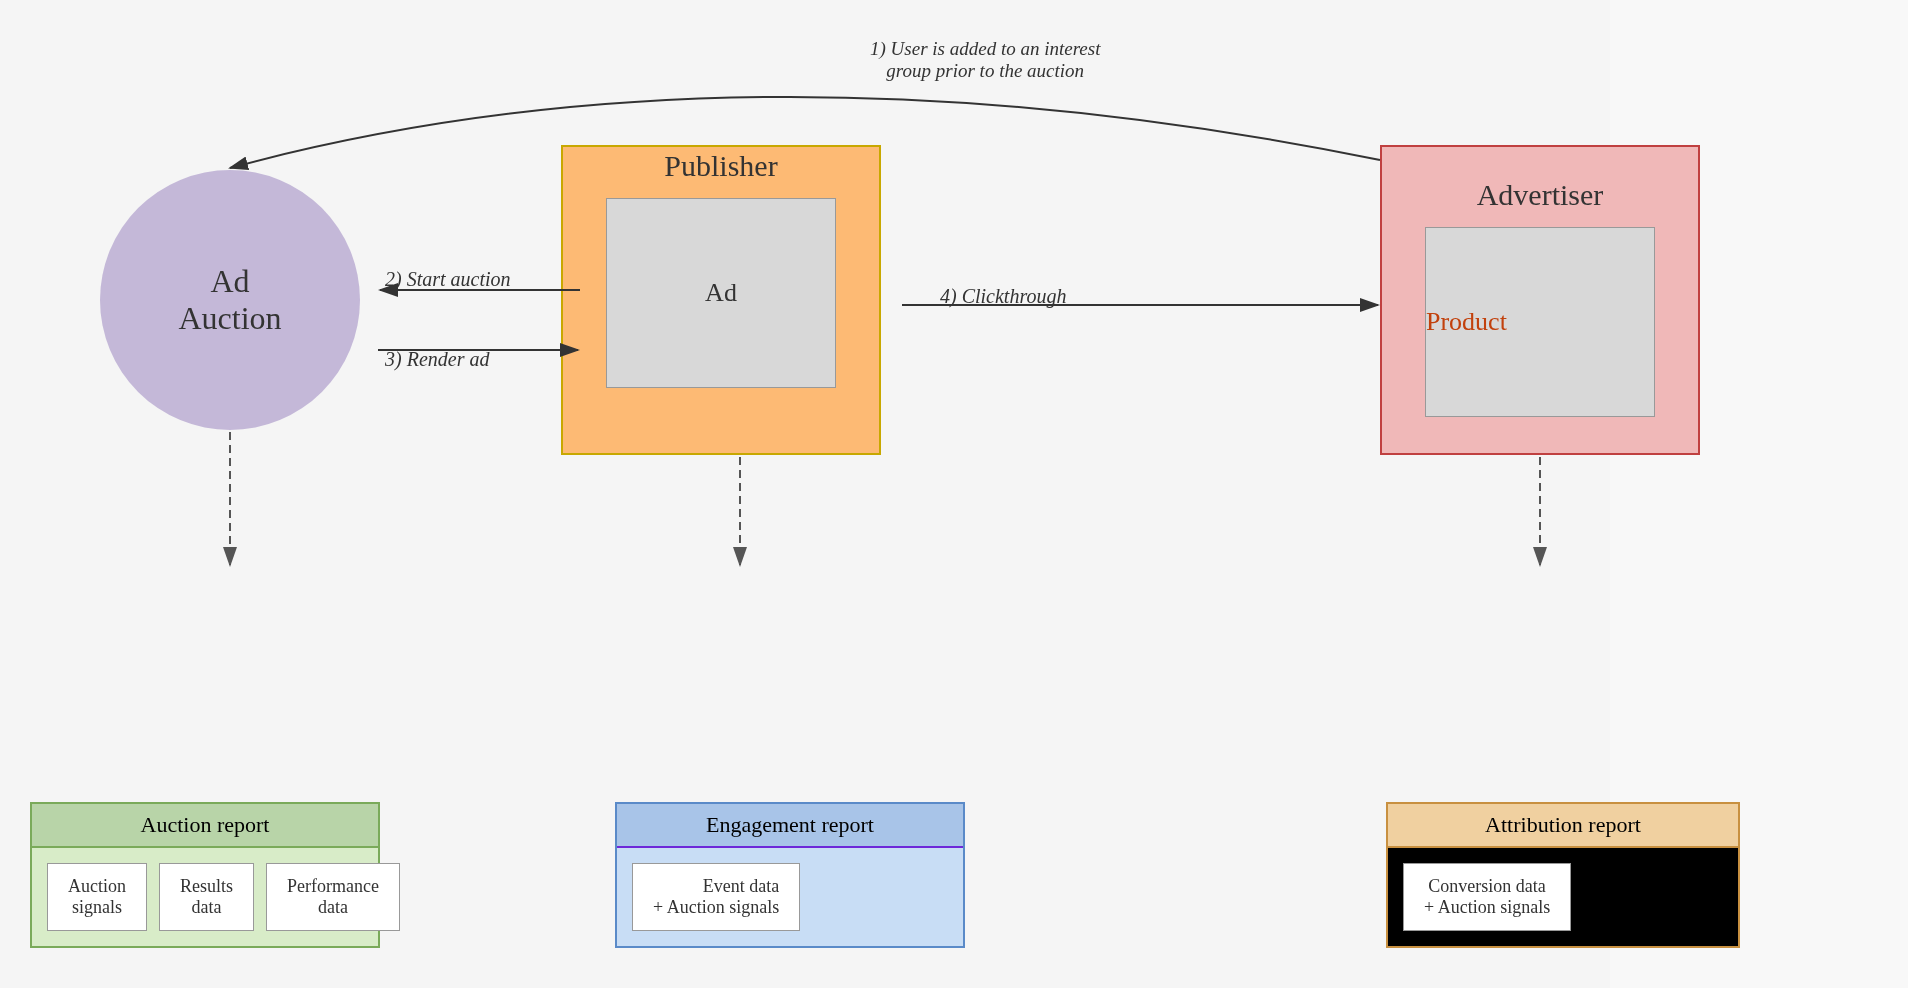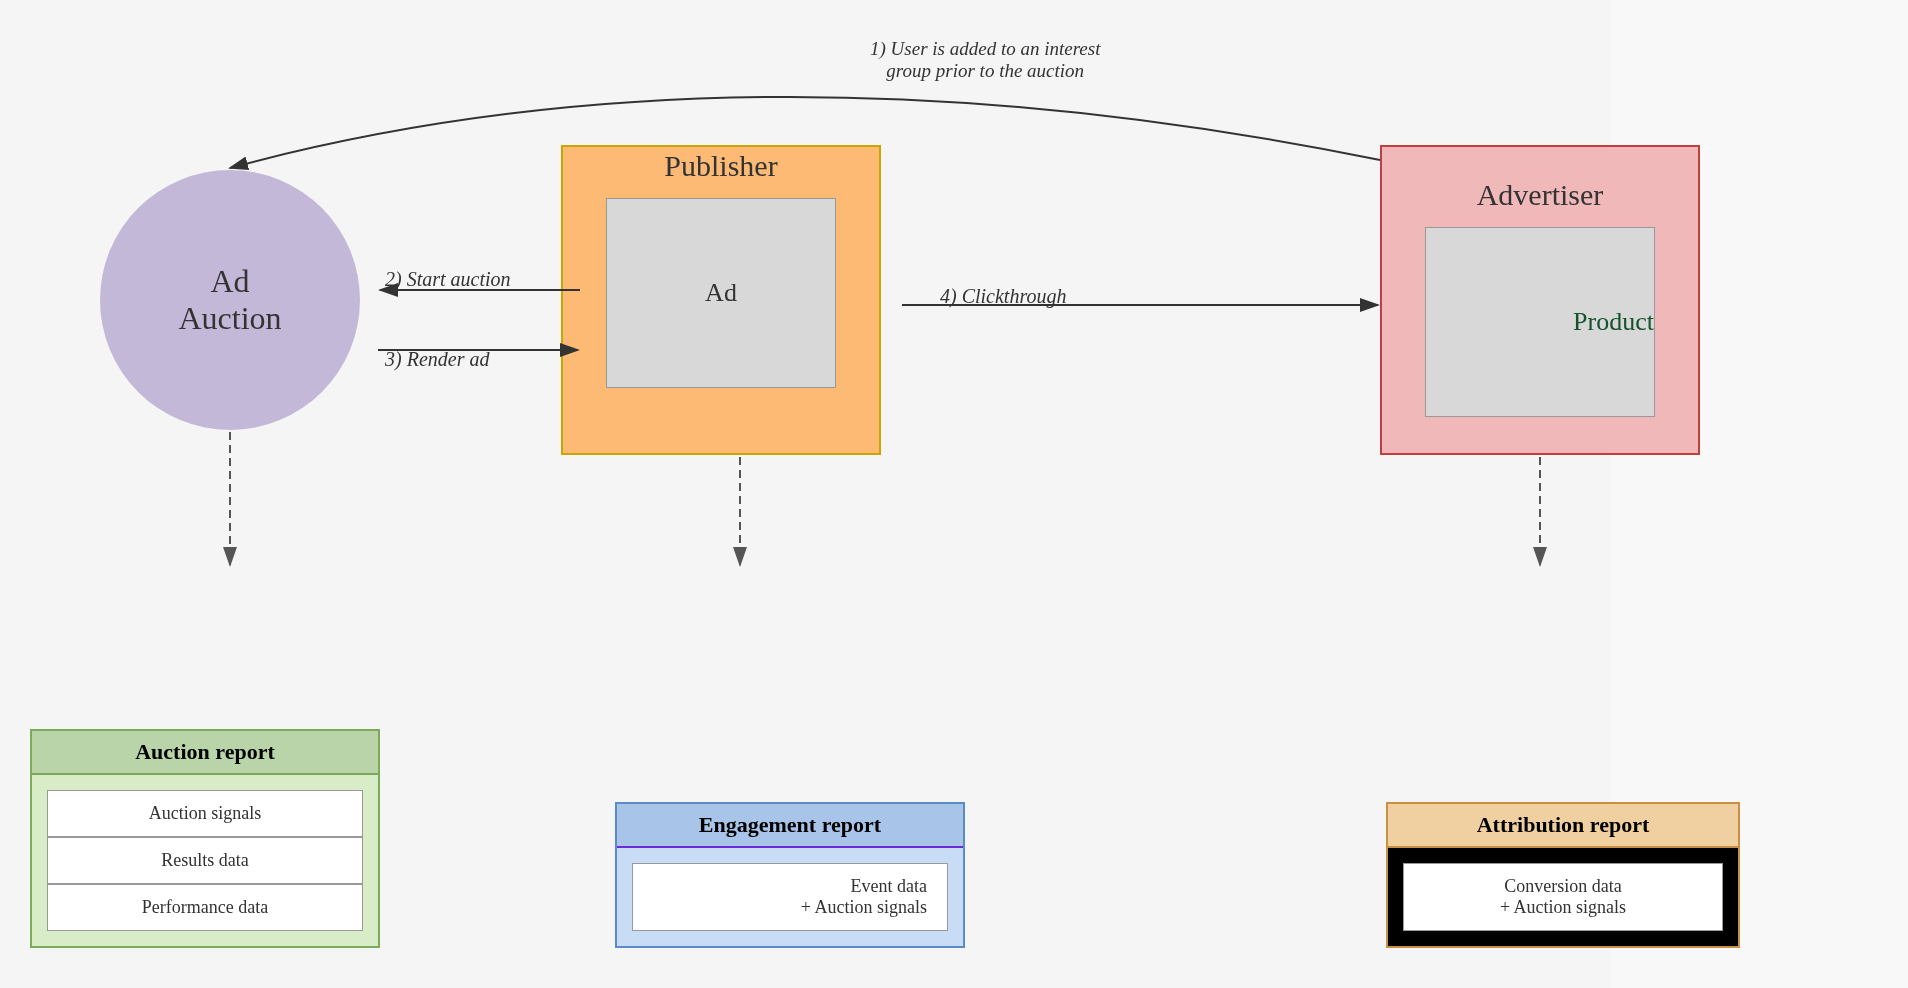--- a/index.html
+++ b/index.html
@@ -83,42 +83,42 @@
       color: #333;
       margin-bottom: 10px;
     }
     .product-inner-box {
       width: 230px;
       height: 190px;
       background: #d8d8d8;
       border: 1.5px solid #999;
       display: flex;
       align-items: center;
-      justify-content: flex-end;
+      justify-content: flex-start;
       font-size: 26px;
-      color: #14532d;
+      color: #c2410c;
       margin-top: 5px;
     }
     
     .report-box {
       position: absolute;
       bottom: 60px;
       display: flex;
       flex-direction: column;
     }
     .report-header {
       font-size: 22px;
       text-align: center;
       padding: 8px 10px;
-      font-weight: bold;
+      font-weight: normal;
     }
     .report-body {
       padding: 15px;
       display: flex;
-      flex-direction: column;
+      gap: 12px;
     }
     .report-item {
       background: white;
       border: 1.5px solid #999;
       padding: 12px 20px;
       font-size: 18px;
       text-align: center;
       color: #333;
     }
     

